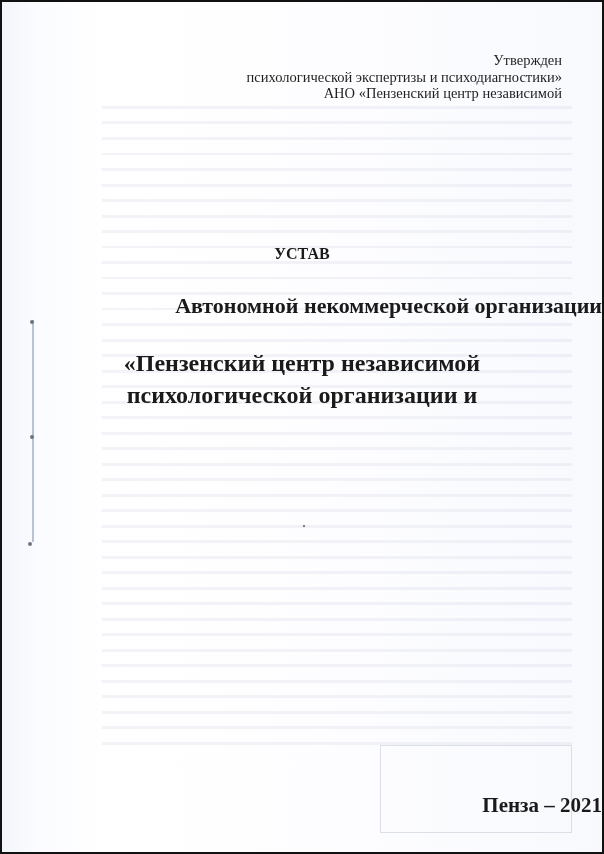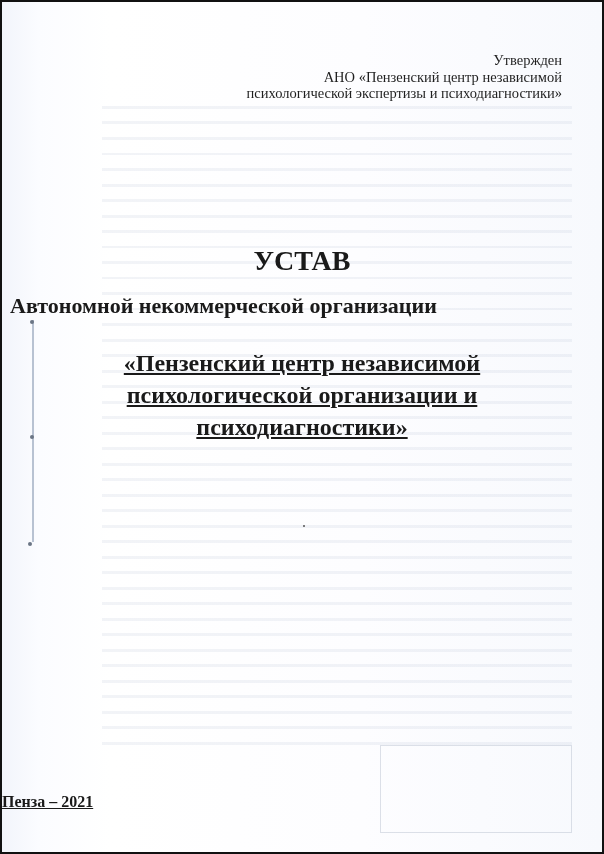--- a/index.html
+++ b/index.html
@@ -38,59 +38,58 @@
     }
     .approval {
       position: absolute; right: 40px; top: 36px;
       text-align: right; font-size: 14.5px; line-height: 16.5px;
       color: #1f1f1f;
       margin-top: 14px;
     }
     .approval div { white-space: nowrap; }
     .title {
       position: absolute; left: 0; right: 0; top: 243px;
-      text-align: center; font-weight: bold; font-size: 28px; color: #1a1a1a;
+      text-align: center; font-weight: bold; font-size: 16px; color: #1a1a1a;
     }
     .subtitle {
       position: absolute; left: 8px; right: 0; top: 291px;
-      text-align: left; font-weight: bold; font-size: 22px; color: #1a1a1a;
+      text-align: right; font-weight: bold; font-size: 22px; color: #1a1a1a;
     }
     .name {
       position: absolute; left: 0; right: 0; top: 345px;
-      text-align: center; font-weight: bold; font-size: 24px; line-height: 32px; color: #1a1a1a; text-decoration: underline;
+      text-align: center; font-weight: bold; font-size: 24px; line-height: 32px; color: #1a1a1a;
     }
     .name div { white-space: nowrap; }
     .footer {
       position: absolute; left: 0; right: 0; top: 791px;
-      text-align: left; font-weight: bold; font-size: 16px; color: #1a1a1a; text-decoration: underline;
+      text-align: right; font-weight: bold; font-size: 21px; color: #1a1a1a;
     }
     .dot { position: absolute; width: 2px; height: 2px; background: #555; border-radius: 1px; }
   </style>
 </head>
 <body>
 
 <div class="page">
   <div class="bleed"></div>
   <div class="thread"></div>
   <div class="thread-knot" style="left:28px;top:318px;"></div>
   <div class="thread-knot" style="left:28px;top:433px;"></div>
   <div class="thread-knot" style="left:26px;top:540px;"></div>
   <div class="stamp"></div>
 
   <div class="approval">
     <div>Утвержден</div>
+    <div>психологической экспертизы и психодиагностики»</div>
     <div>АНО «Пензенский центр независимой</div>
-    <div>психологической экспертизы и психодиагностики»</div>
   </div>
 
   <div class="title">УСТАВ</div>
   <div class="subtitle">Автономной некоммерческой организации</div>
 
   <div class="name">
     <div>«Пензенский центр независимой</div>
     <div>психологической организации и</div>
-    <div>психодиагностики»</div>
   </div>
 
   <div class="dot" style="left:301px;top:523px;"></div>
 
   <div class="footer">Пенза – 2021</div>
 </div>
 
 </body></html>

